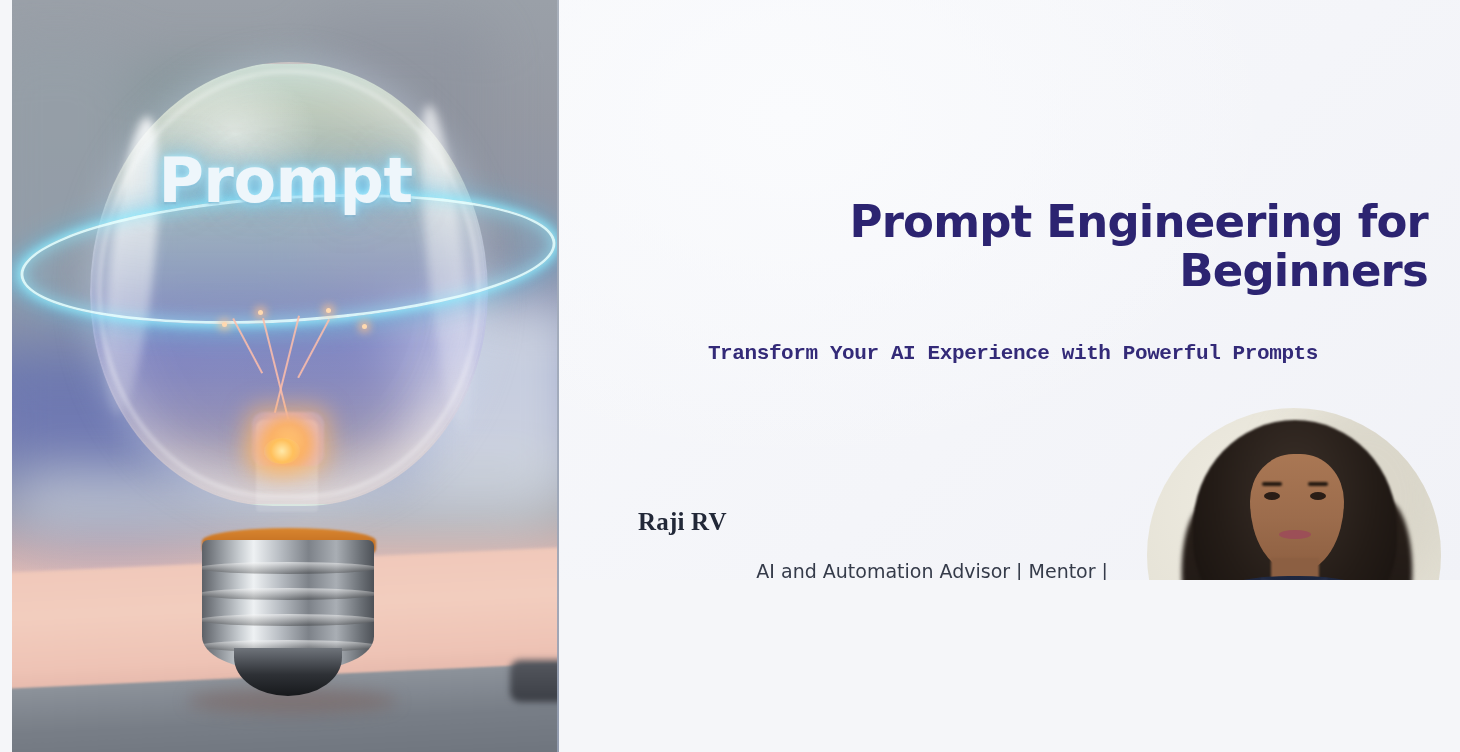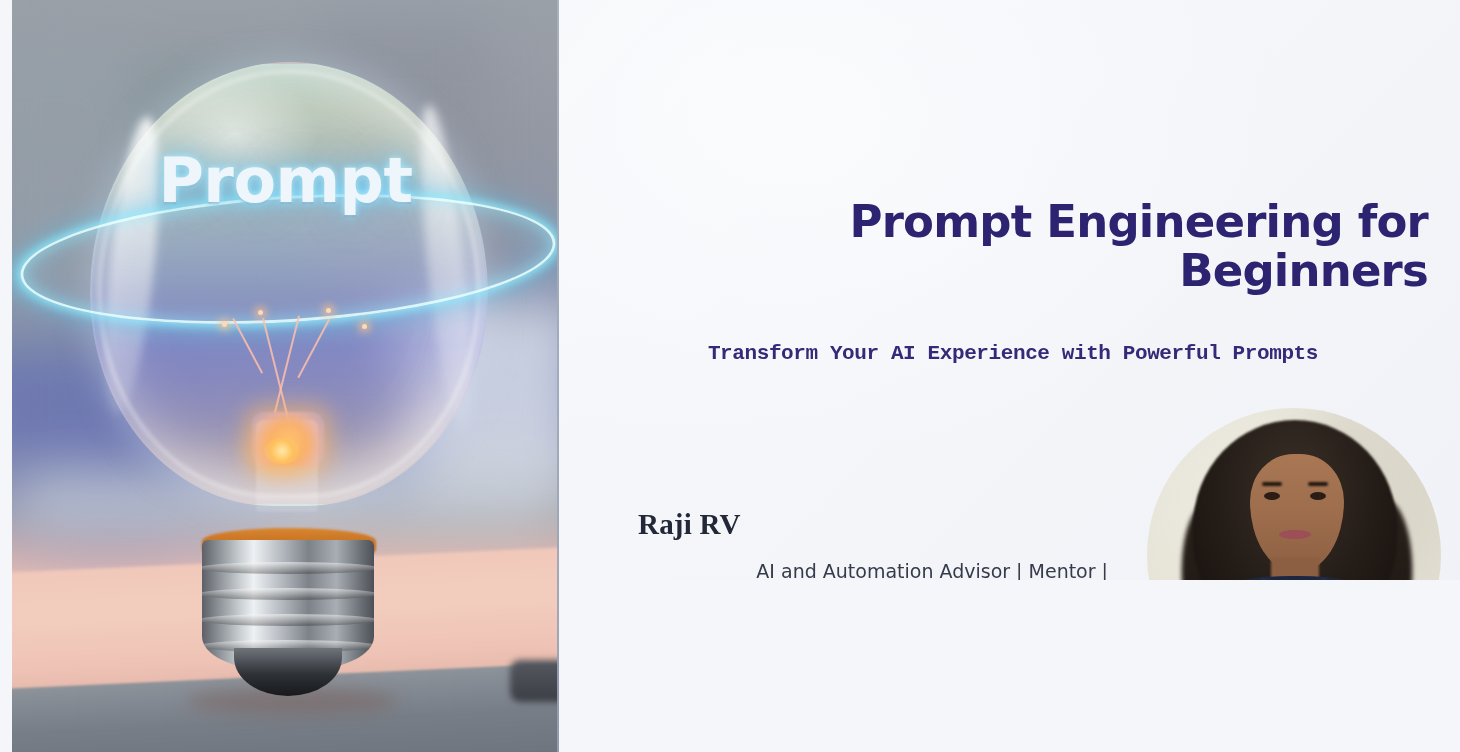--- a/index.html
+++ b/index.html
@@ -333,21 +333,21 @@
     color: #332a78;
     line-height: 1.45;
   }
 
   .presenter-name {
     position: absolute;
     left: 79px;
     top: 508px;
     font-family: "Liberation Serif", "DejaVu Serif", serif;
     font-weight: bold;
-    font-size: 29px;
+    font-size: 25px;
     color: #222838;
     letter-spacing: 0.2px;
   }
 
   .presenter-credentials {
     position: absolute;
     left: 79px;
     top: 558px;
     width: 470px;
     font-family: "DejaVu Sans", sans-serif;

